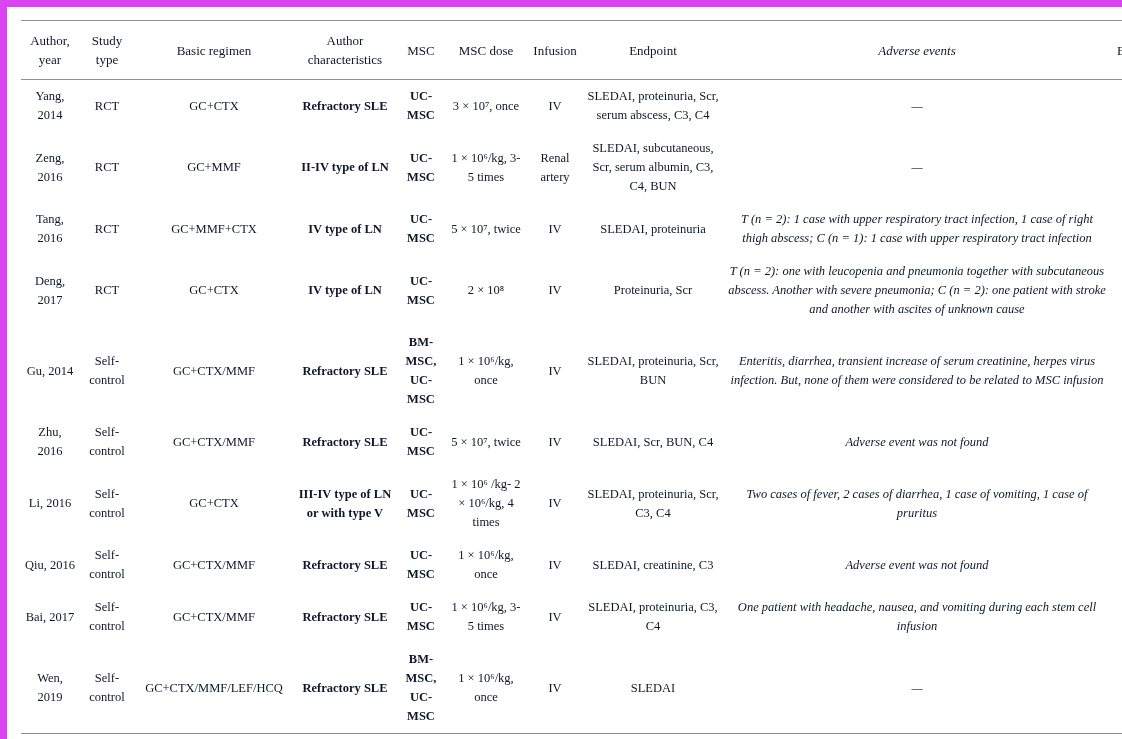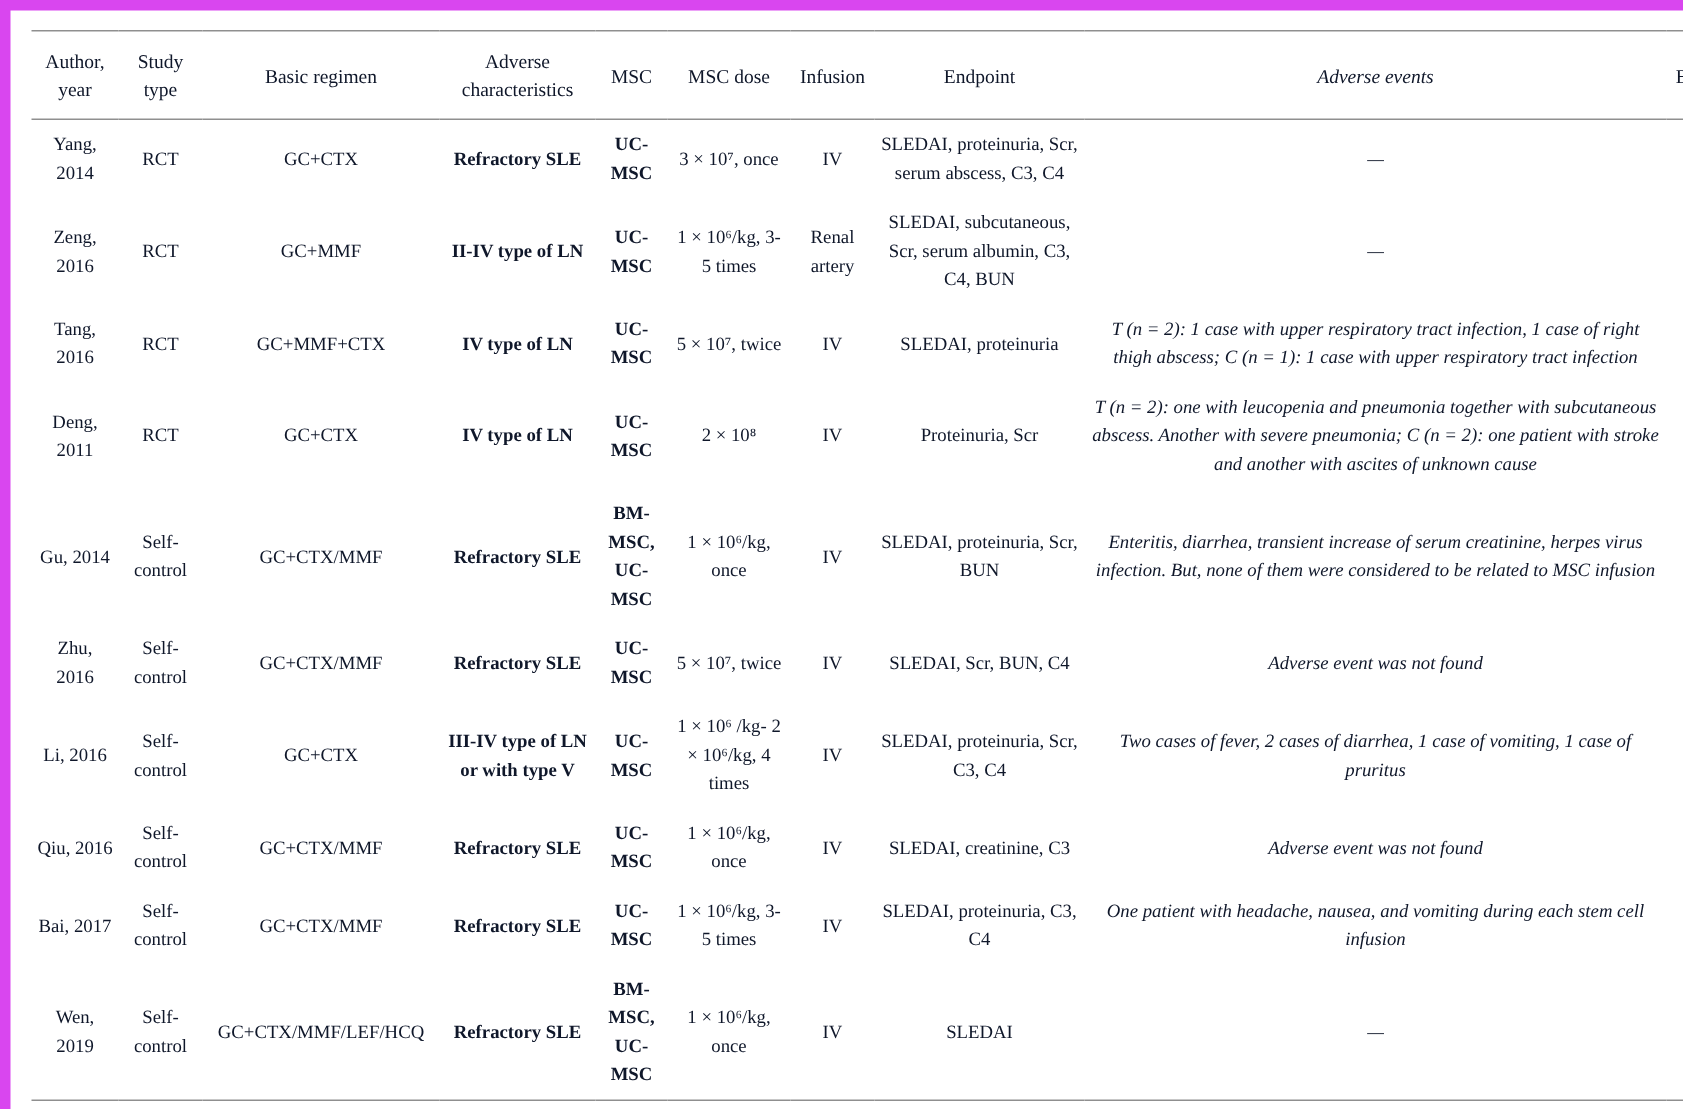--- a/index.html
+++ b/index.html
@@ -57,21 +57,21 @@
 </head>
 <body>
 
 <div class="page">
   <table class="paper-table">
     <thead>
       <tr>
           <th class="col-author">Author, year</th>
           <th class="col-study_type">Study type</th>
           <th class="col-regimen">Basic regimen</th>
-          <th class="col-patient">Adverse characteristics</th>
+          <th class="col-patient">Author characteristics</th>
           <th class="col-msc">MSC</th>
           <th class="col-dose">MSC dose</th>
           <th class="col-infusion">Infusion</th>
           <th class="col-endpoint">Endpoint</th>
           <th class="col-adverse">Adverse events</th>
           <th class="col-effectiveness">Effectiveness</th>
         </tr>
     </thead>
     <tbody>
         <tr>
@@ -104,21 +104,21 @@
           <td class="col-regimen">GC+MMF+CTX</td>
           <td class="col-patient">IV type of LN</td>
           <td class="col-msc">UC-MSC</td>
           <td class="col-dose">5 × 10⁷, twice</td>
           <td class="col-infusion">IV</td>
           <td class="col-endpoint">SLEDAI, proteinuria</td>
           <td class="col-adverse">T (n = 2): 1 case with upper respiratory tract infection, 1 case of right thigh abscess; C (n = 1): 1 case with upper respiratory tract infection</td>
           <td class="col-effectiveness">No</td>
         </tr>
         <tr>
-          <td class="col-author">Deng, 2011</td>
+          <td class="col-author">Deng, 2017</td>
           <td class="col-study_type">RCT</td>
           <td class="col-regimen">GC+CTX</td>
           <td class="col-patient">IV type of LN</td>
           <td class="col-msc">UC-MSC</td>
           <td class="col-dose">2 × 10⁸</td>
           <td class="col-infusion">IV</td>
           <td class="col-endpoint">Proteinuria, Scr</td>
           <td class="col-adverse">T (n = 2): one with leucopenia and pneumonia together with subcutaneous abscess. Another with severe pneumonia; C (n = 2): one patient with stroke and another with ascites of unknown cause</td>
           <td class="col-effectiveness">No</td>
         </tr>

